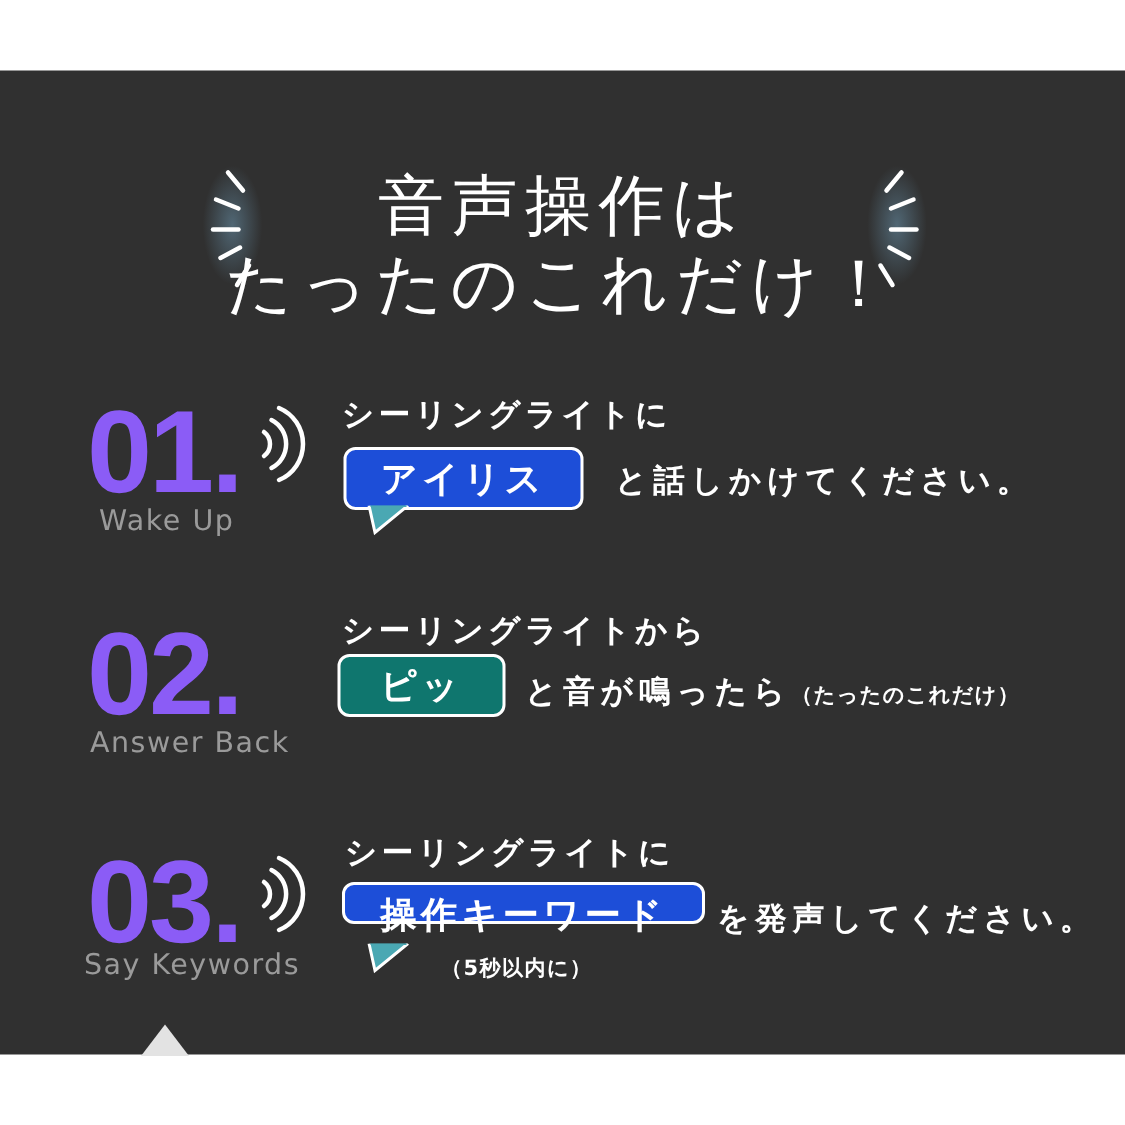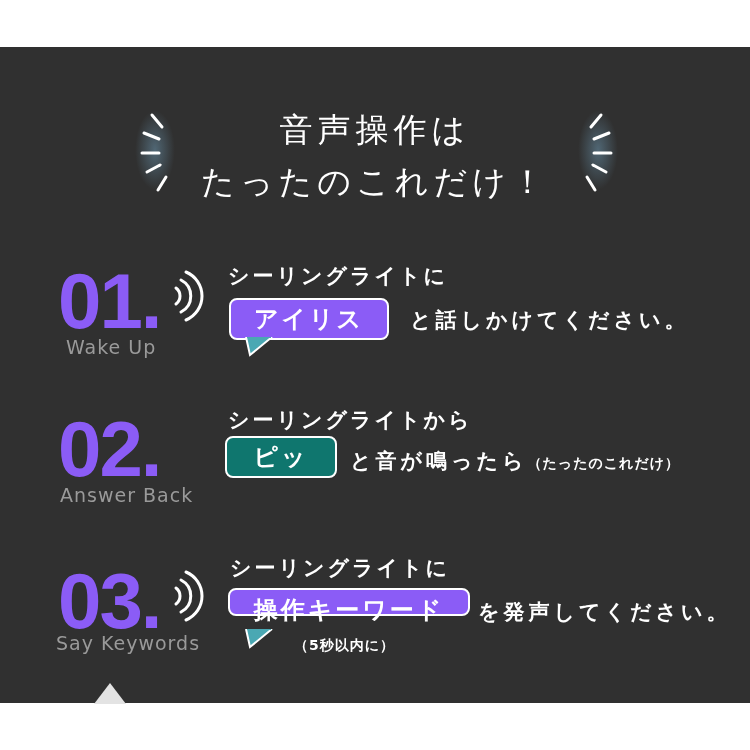--- a/index.html
+++ b/index.html
@@ -1,32 +1,32 @@
 <!DOCTYPE html>
 <html><head>
 <meta charset="utf-8">
 <style>
   html, body { margin:0; padding:0; }
   body { width:750px; height:750px; background:#ffffff; position:relative; overflow:hidden;
          font-family:"DejaVu Sans", "Liberation Sans", sans-serif; }
   .panel { position:absolute; left:0; top:47px; width:750px; height:656px; background:#303030; }
-  .title { position:absolute; left:0; width:750px; text-align:center; color:#ffffff; font-size:33px; letter-spacing:5px; font-weight:500; }
+  .title { position:absolute; left:0; width:750px; text-align:center; color:#ffffff; font-size:44px; letter-spacing:5px; font-weight:500; }
   .title.l1 { top:108px; }
   .title.l2 { top:160px; }
   .burst { position:absolute; width:40px; height:100px; }
   .burst .glow { position:absolute; left:0; top:10px; width:40px; height:80px; border-radius:20px;
                  background:radial-gradient(ellipse at center, rgba(120,170,200,0.45) 0%, rgba(48,48,48,0) 70%); }
   .step-num { position:absolute; color:#8b5cf6; font-family:"Liberation Sans", sans-serif; font-weight:bold; font-size:78px; letter-spacing:-2px; line-height:1; }
   .step-sub { position:absolute; color:#9a9a9a; font-size:19px; letter-spacing:1px; }
   .line1 { position:absolute; color:#ffffff; font-size:21px; letter-spacing:3px; font-weight:bold; }
   .line2 { position:absolute; color:#ffffff; font-size:21px; letter-spacing:4px; font-weight:bold; }
   .small { font-size:14px; letter-spacing:1px; }
   .bubble { position:absolute; border:2px solid #ffffff; border-radius:8px; color:#ffffff; font-size:24px; font-weight:bold;
             text-align:center; letter-spacing:3px; box-sizing:border-box; line-height:38px; }
-  .bubble.teal { background:#8b5cf6; }
+  .bubble.teal { background:#1d4ed8; }
   .bubble.purple { background:#0f766e; }
   .tail { position:absolute; }
   .note { position:absolute; color:#ffffff; font-size:14px; font-weight:bold; letter-spacing:1px; }
   .tri { position:absolute; left:94px; top:683px; width:0; height:0; border-left:16px solid transparent; border-right:16px solid transparent; border-bottom:21px solid #e3e3e3; }
 </style>
 </head>
 <body>
 
 <div class="panel"></div>
 

